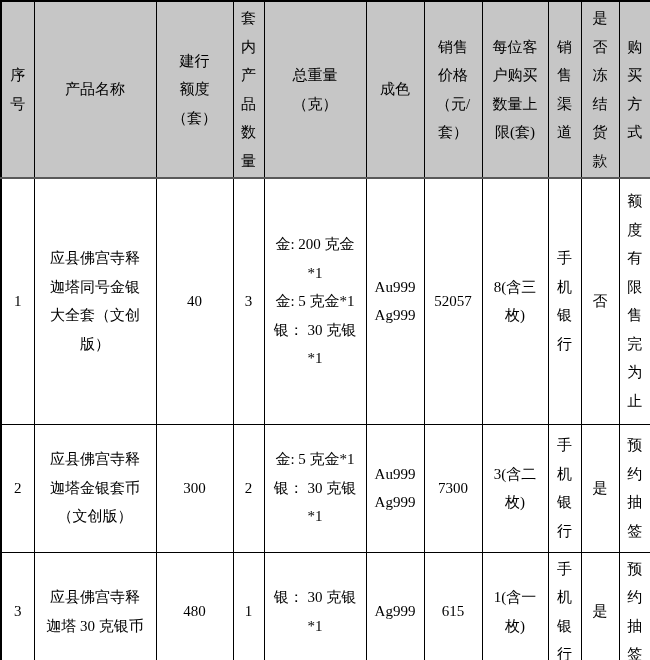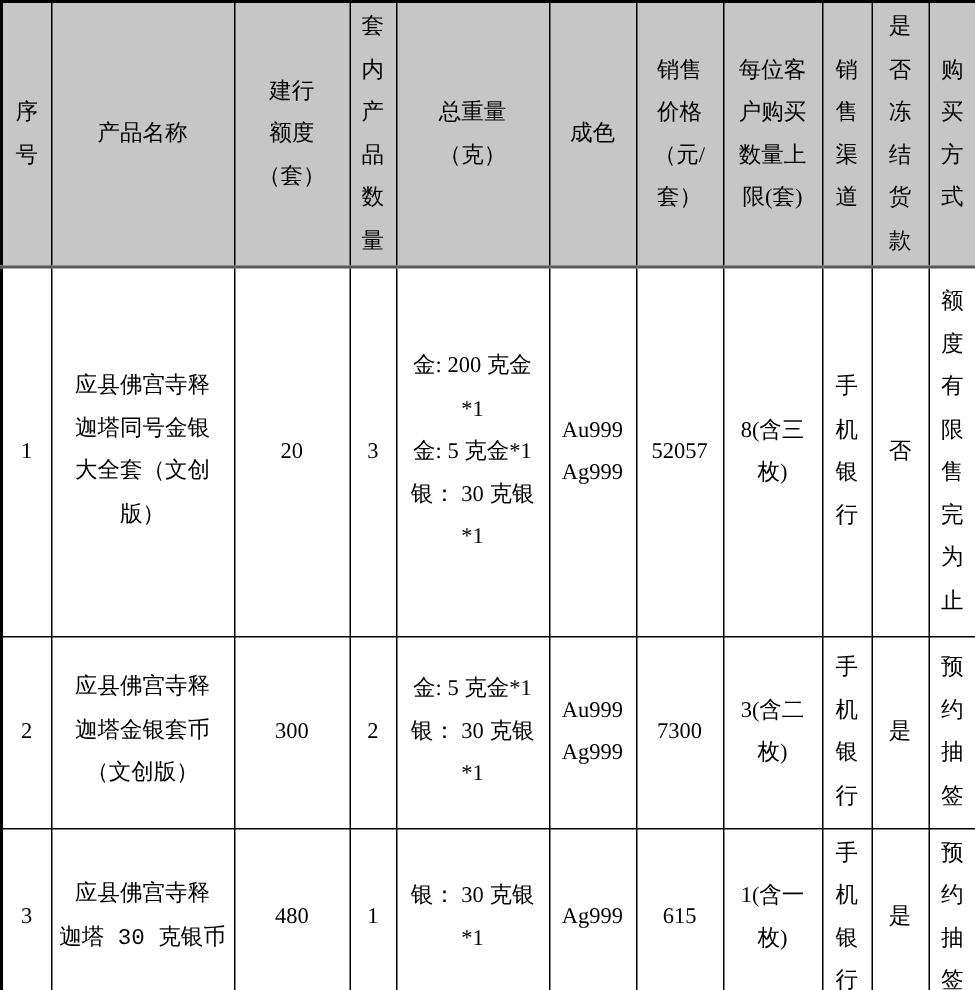--- a/index.html
+++ b/index.html
@@ -34,21 +34,21 @@
     line-height: 1.9;
     padding: 2px 4px;
     box-sizing: border-box;
     font-weight: normal;
   }
   table.product-table thead th {
     background: #c6c6c6;
     border-bottom: 2px solid #595959;
   }
   
-  td.col-name { padding: 2px 10px; font-family: Liberation Mono, monospace; }
+  td.col-name { padding: 2px 10px; }
 </style>
 </head>
 <body>
 
 <div class="page">
   <table class="product-table">
     <colgroup>
       <col style="width:33px">
       <col style="width:122px">
       <col style="width:77px">
@@ -102,21 +102,21 @@
 式</th>
       </tr>
     </thead>
     <tbody>
       <tr style="height:246px">
         <td>1</td>
         <td class="col-name">应县佛宫寺释
 迦塔同号金银
 大全套（文创
 版）</td>
-        <td>20</td>
+        <td>40</td>
         <td>3</td>
         <td>金: 200 克金
 *1
 金: 5 克金*1
 银： 30 克银
 *1</td>
         <td>Au999
 Ag999</td>
         <td>52057</td>
         <td>8(含三

